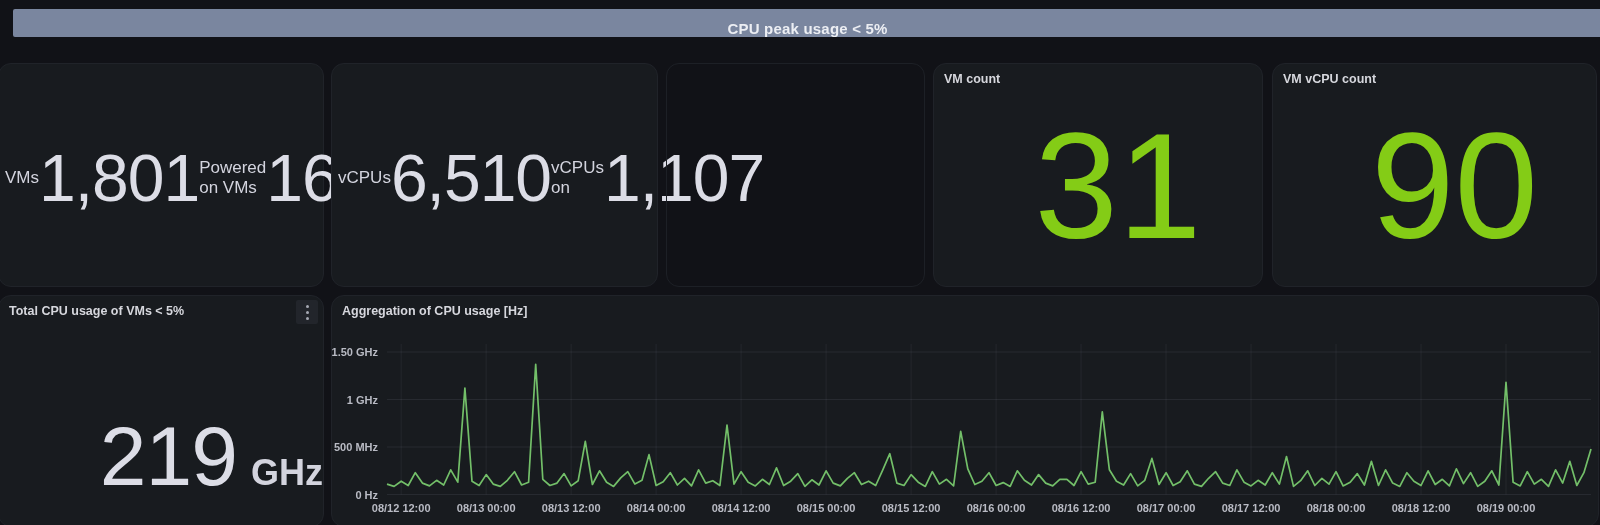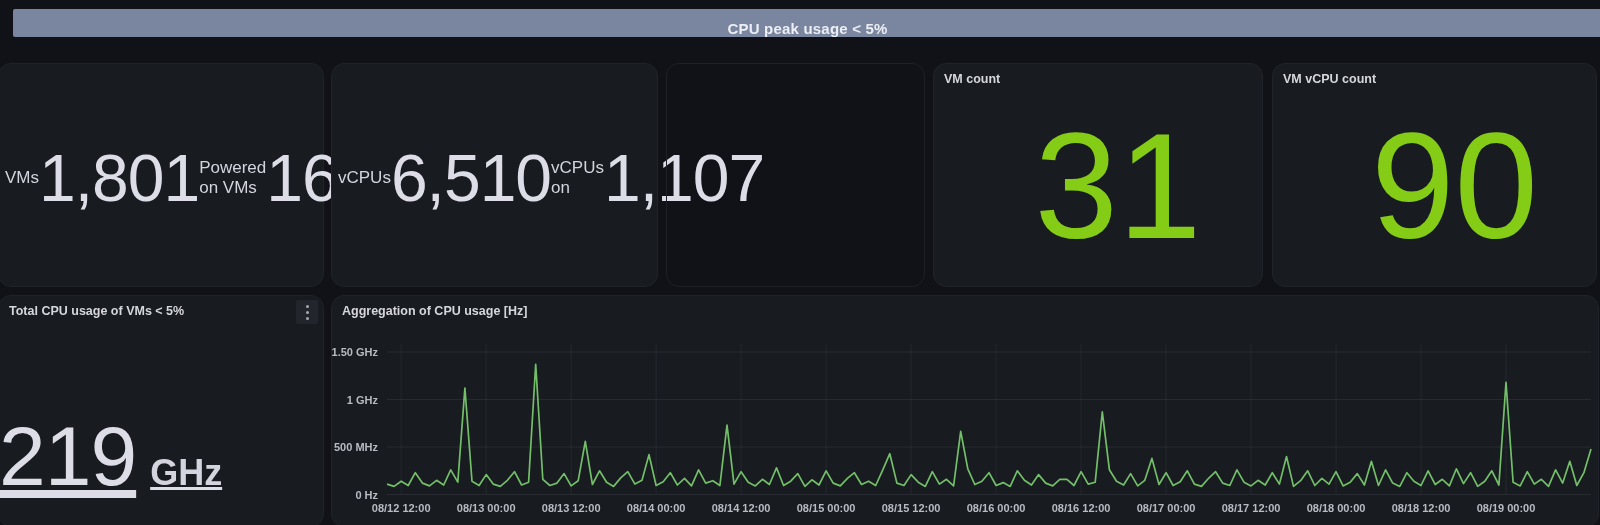--- a/index.html
+++ b/index.html
@@ -34,23 +34,22 @@
   .stat-label { font-size:17px; font-weight:500; color:#d3d4de; margin-bottom:2px; }
   .stat-value { font-size:66px; font-weight:400; color:#dcdde6; line-height:1.05; letter-spacing:-1px; }
   
   .big-stat {
     position:absolute; inset:0; display:flex; align-items:center; justify-content:center;
     padding-top:22px;
   }
   .big-stat .stat-value-red { font-size:150px; font-weight:400; color:#84cc16; line-height:1;margin-left:40px; }
   
   .ghz-stat {
-    position:absolute; inset:0; display:flex; align-items:baseline; justify-content:flex-start;
+    position:absolute; inset:0; display:flex; align-items:baseline; justify-content:flex-end;
     padding-top:10px;
-    text-decoration:underline;
   }
   .ghz-stat-inner { display:flex; align-items:baseline; margin-top:108px; }
   .ghz-value { font-size:84px; font-weight:400; color:#dcdde6; line-height:1; letter-spacing:-1px; }
   .ghz-unit { font-size:36px; font-weight:600; color:#d3d4de; margin-left:14px; }
   
   .kebab-btn {
     position:absolute; top:4px; right:5px; width:22px; height:24px;
     background:#22252b; border-radius:2px; display:flex; align-items:center; justify-content:center;
     cursor:pointer;
   }

